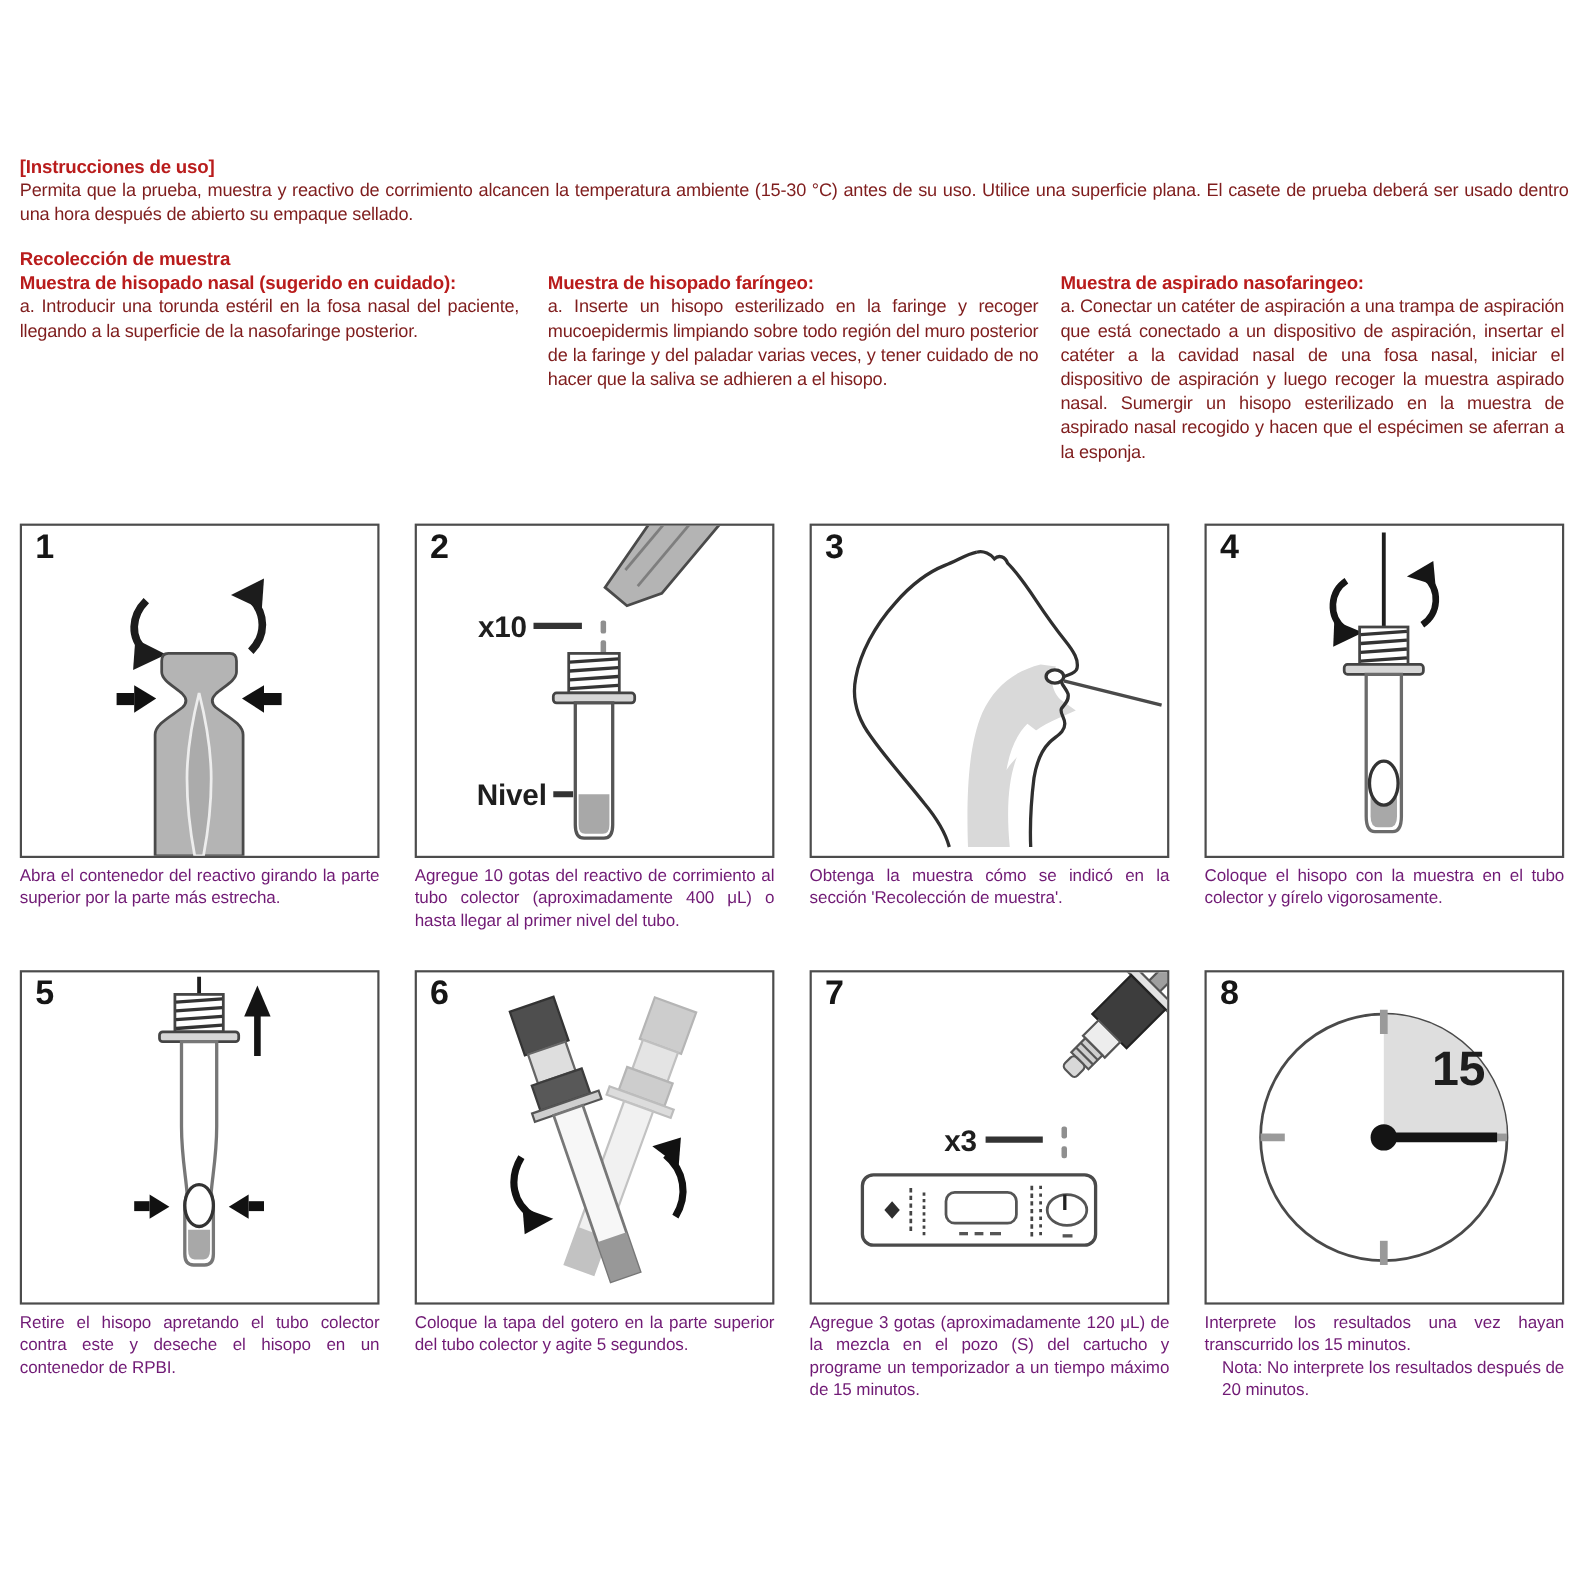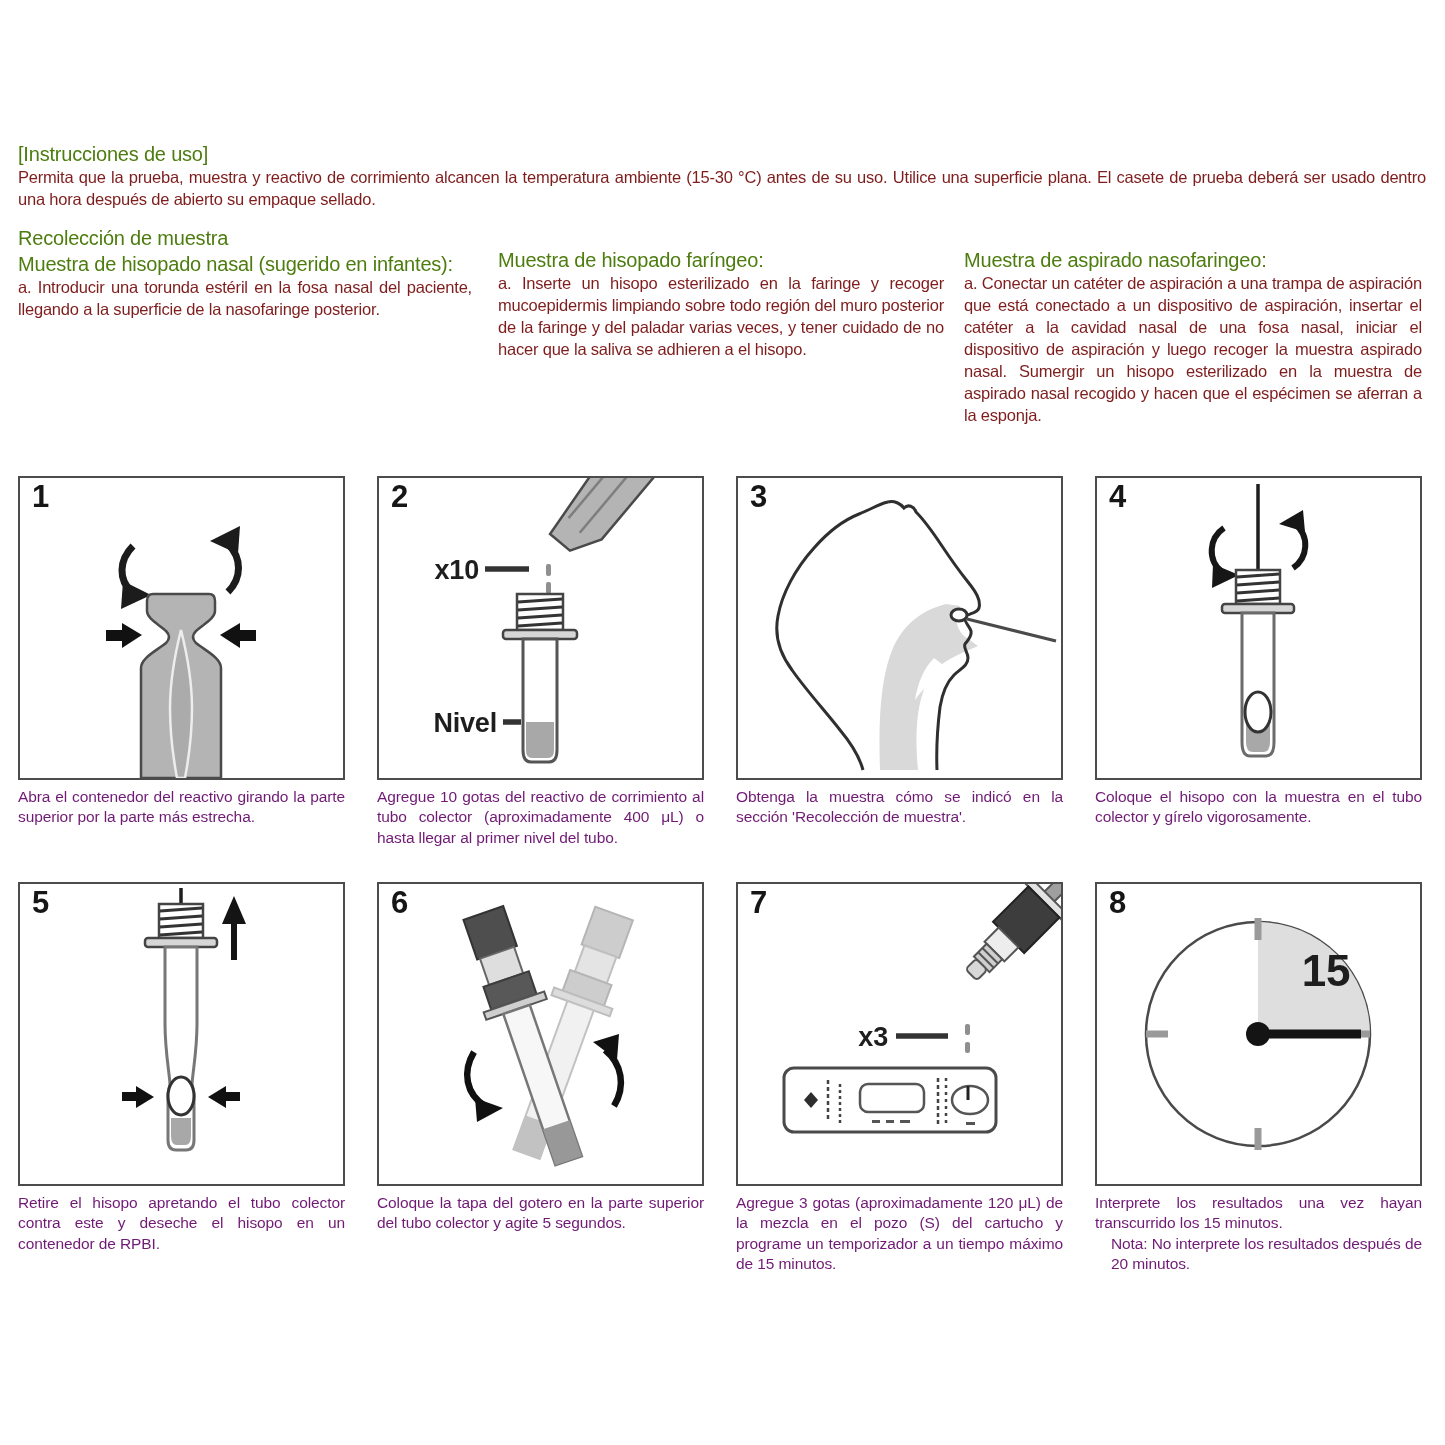--- a/index.html
+++ b/index.html
@@ -3,21 +3,21 @@
 <meta charset="utf-8">
 <style>
   html,body{margin:0;padding:0;}
   body{
     width:1445px;height:1445px;position:relative;background:#ffffff;
     font-family:"Liberation Sans",sans-serif;color:#262626;overflow:hidden;
     letter-spacing:-0.2px;
   }
   .sect{position:absolute;}
   .instructions{left:18px;top:141px;width:1408px;}
-  .h-bold{font-weight:normal;font-size:20px;line-height:1.3;color:#4d7c0f;}
+  .h-bold{font-weight:bold;font-size:17px;line-height:1.3;color:#b91c1c;}
   .body-text{font-size:16.5px;line-height:1.33;text-align:justify;color:#7f1d1d;}
   .collection{left:18px;top:225px;width:1412px;display:flex;}
   .col{display:block;}
   .col1{width:454px;margin-right:26px;}
   .col2{width:446px;margin-right:20px;}
   .col3{width:458px;}
   .col .spacer{height:22px;}
   .proc-title{left:18px;top:476px;}
   .grid{
     left:18px;top:476px;position:absolute;
@@ -37,21 +37,21 @@
 <body>
 
 <div class="sect instructions">
   <div class="h-bold">[Instrucciones de uso]</div>
   <div class="body-text">Permita que la prueba, muestra y reactivo de corrimiento alcancen la temperatura ambiente (15-30 °C) antes de su uso. Utilice una superficie plana. El casete de prueba deberá ser usado dentro una hora después de abierto su empaque sellado.</div>
 </div>
 
 <div class="sect collection">
   <div class="col col1">
     <div class="h-bold">Recolección de muestra</div>
-    <div class="h-bold">Muestra de hisopado nasal (sugerido en infantes):</div>
+    <div class="h-bold">Muestra de hisopado nasal (sugerido en cuidado):</div>
     <div class="body-text">a. Introducir una torunda estéril en la fosa nasal del paciente, llegando a la superficie de la nasofaringe posterior.</div>
   </div>
   <div class="col col2">
     <div class="spacer"></div>
     <div class="h-bold">Muestra de hisopado faríngeo:</div>
     <div class="body-text">a. Inserte un hisopo esterilizado en la faringe y recoger mucoepidermis limpiando sobre todo región del muro posterior de la faringe y del paladar varias veces, y tener cuidado de no hacer que la saliva se adhieren a el hisopo.</div>
   </div>
   <div class="col col3">
     <div class="spacer"></div>
     <div class="h-bold">Muestra de aspirado nasofaringeo:</div>

